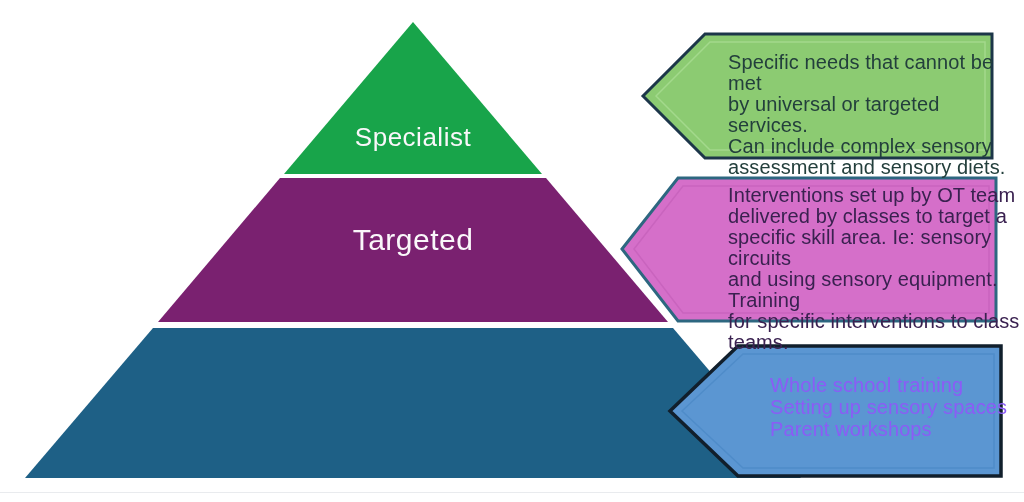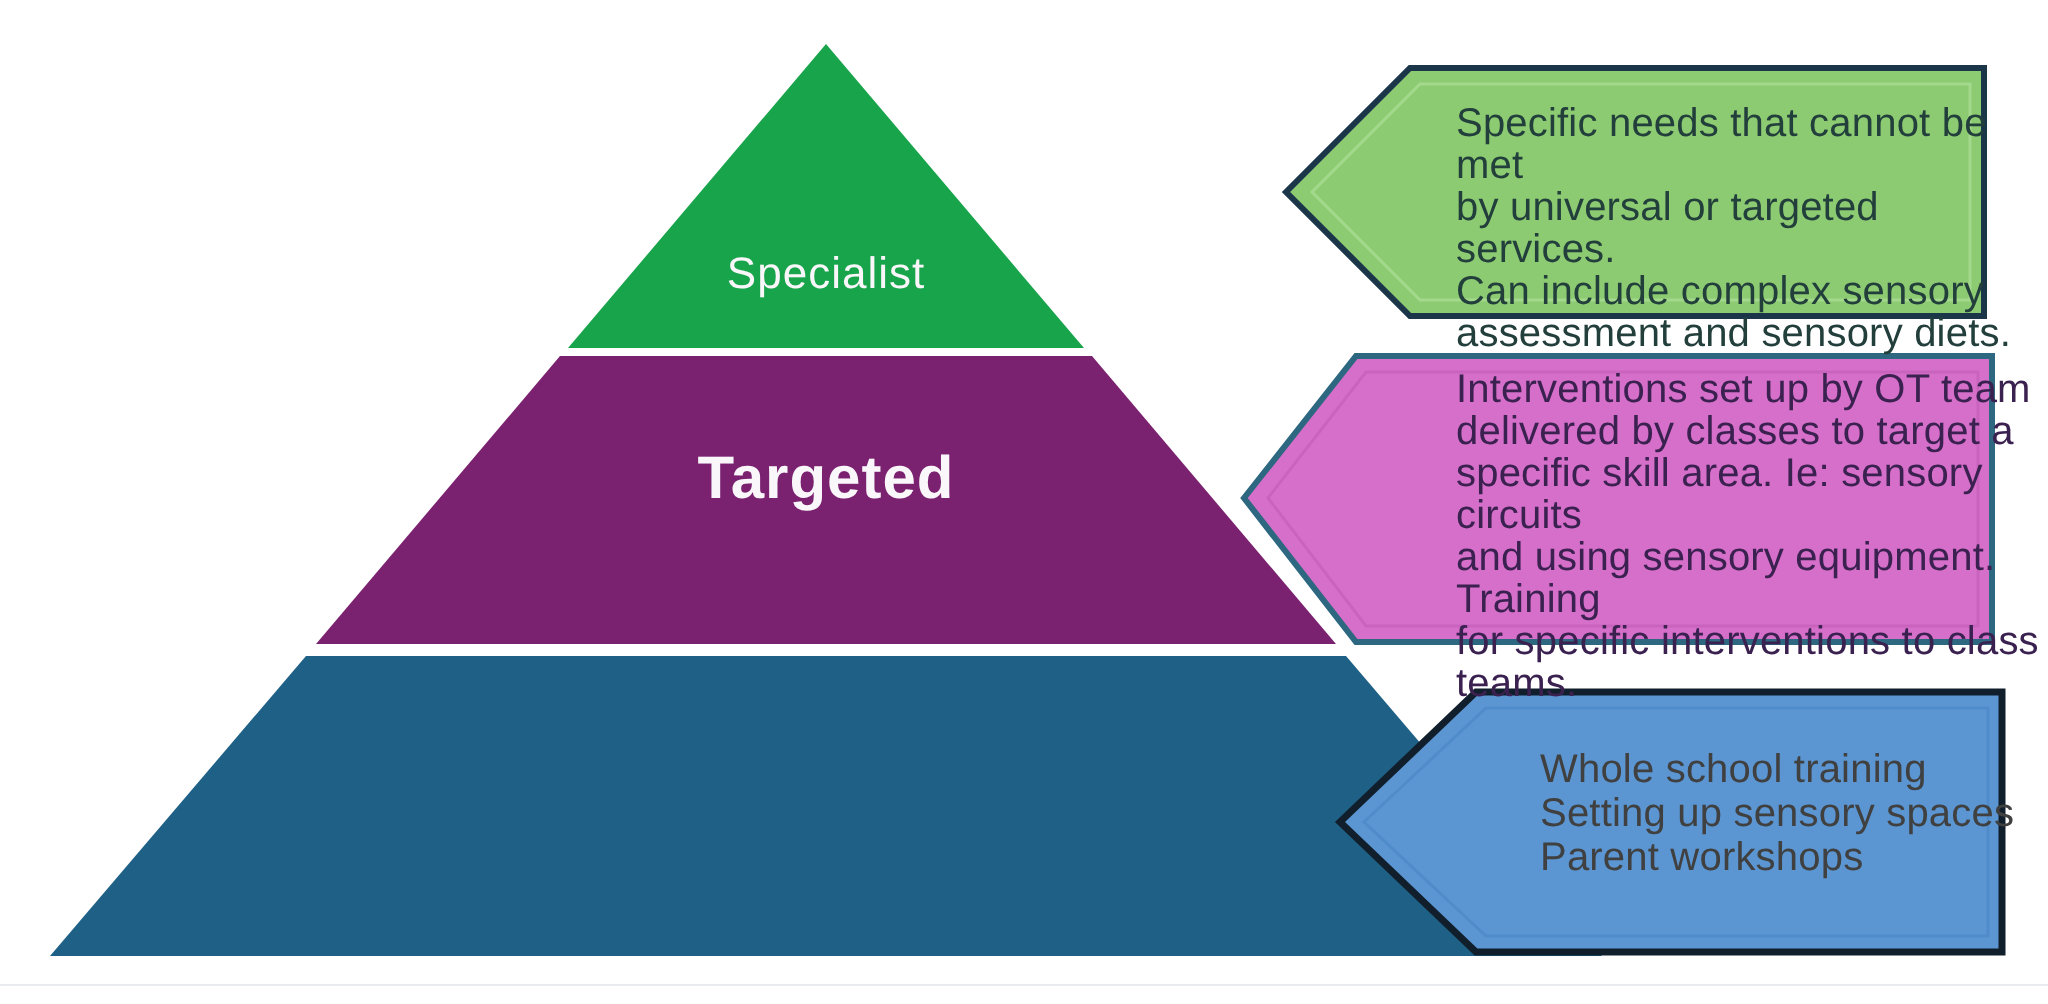--- a/index.html
+++ b/index.html
@@ -5,30 +5,30 @@
   html,body{margin:0;padding:0;background:#ffffff;}
   #canvas{
     position:relative;width:1024px;height:502px;background:#ffffff;
     overflow:hidden;font-family:"Liberation Sans",sans-serif;
   }
   #shapes{position:absolute;left:0;top:0;}
   .tier-label{
     position:absolute;color:#faf7fa;text-align:center;
     white-space:pre-line;letter-spacing:.5px;
   }
-  .t-specialist{left:293px;top:119px;width:240px;font-size:22px;line-height:36px;}
-  .t-targeted{left:293px;top:222px;width:240px;font-size:30px;line-height:36px;font-weight:bold;}
+  .t-specialist{left:293px;top:119px;width:240px;font-size:26px;line-height:36px;}
+  .t-targeted{left:293px;top:222px;width:240px;font-size:30px;line-height:36px;}
   .t-universal{left:195px;top:356px;width:440px;font-size:31px;line-height:38px;}
   .callout-text{
     position:absolute;font-size:20px;line-height:21px;
     white-space:pre-line;letter-spacing:.1px;
   }
   .c-specialist{left:728px;top:52px;width:280px;color:#233f3c;}
   .c-targeted{left:728px;top:185px;width:300px;color:#3a2150;}
-  .c-universal{left:770px;top:374px;width:240px;line-height:22px;color:#404040;}
+  .c-universal{left:770px;top:374px;width:240px;line-height:22px;color:#8b5cf6;}
   .bottom-divider{
     position:absolute;left:0;top:492px;width:1024px;height:1px;
     background:#e9ebee;
   }
 </style>
 </head>
 <body>
 
 <div id="canvas">
 

